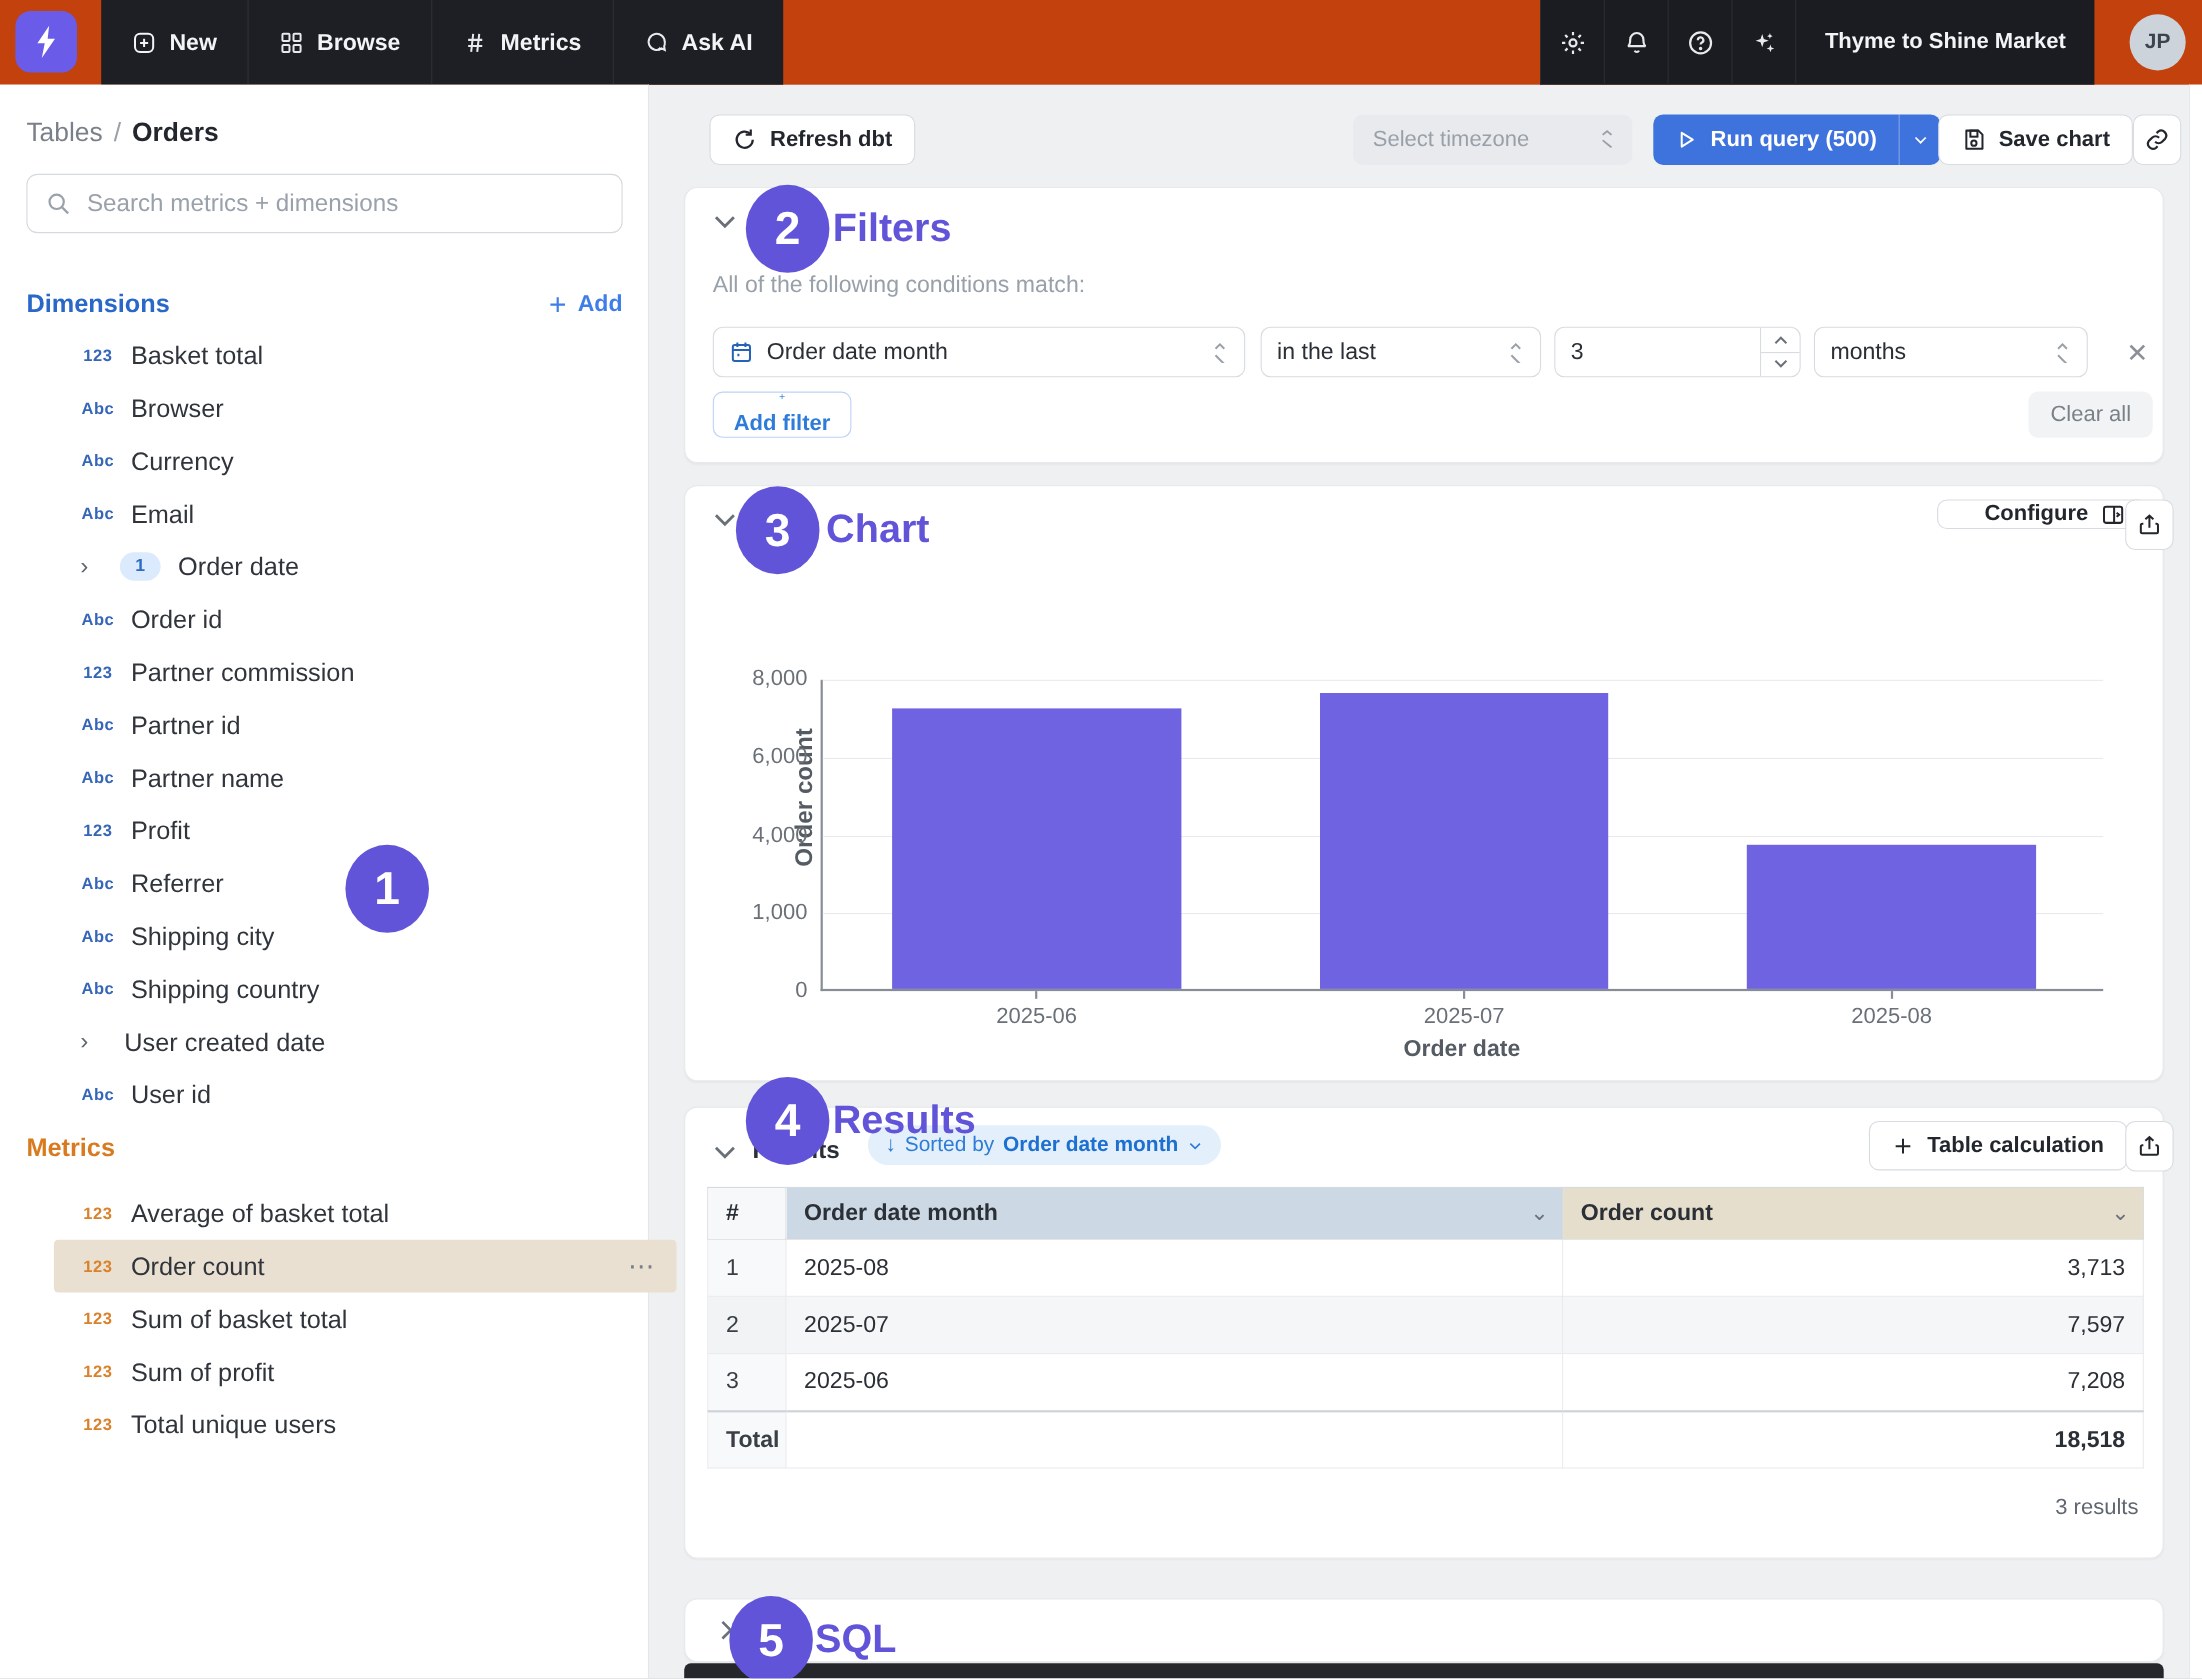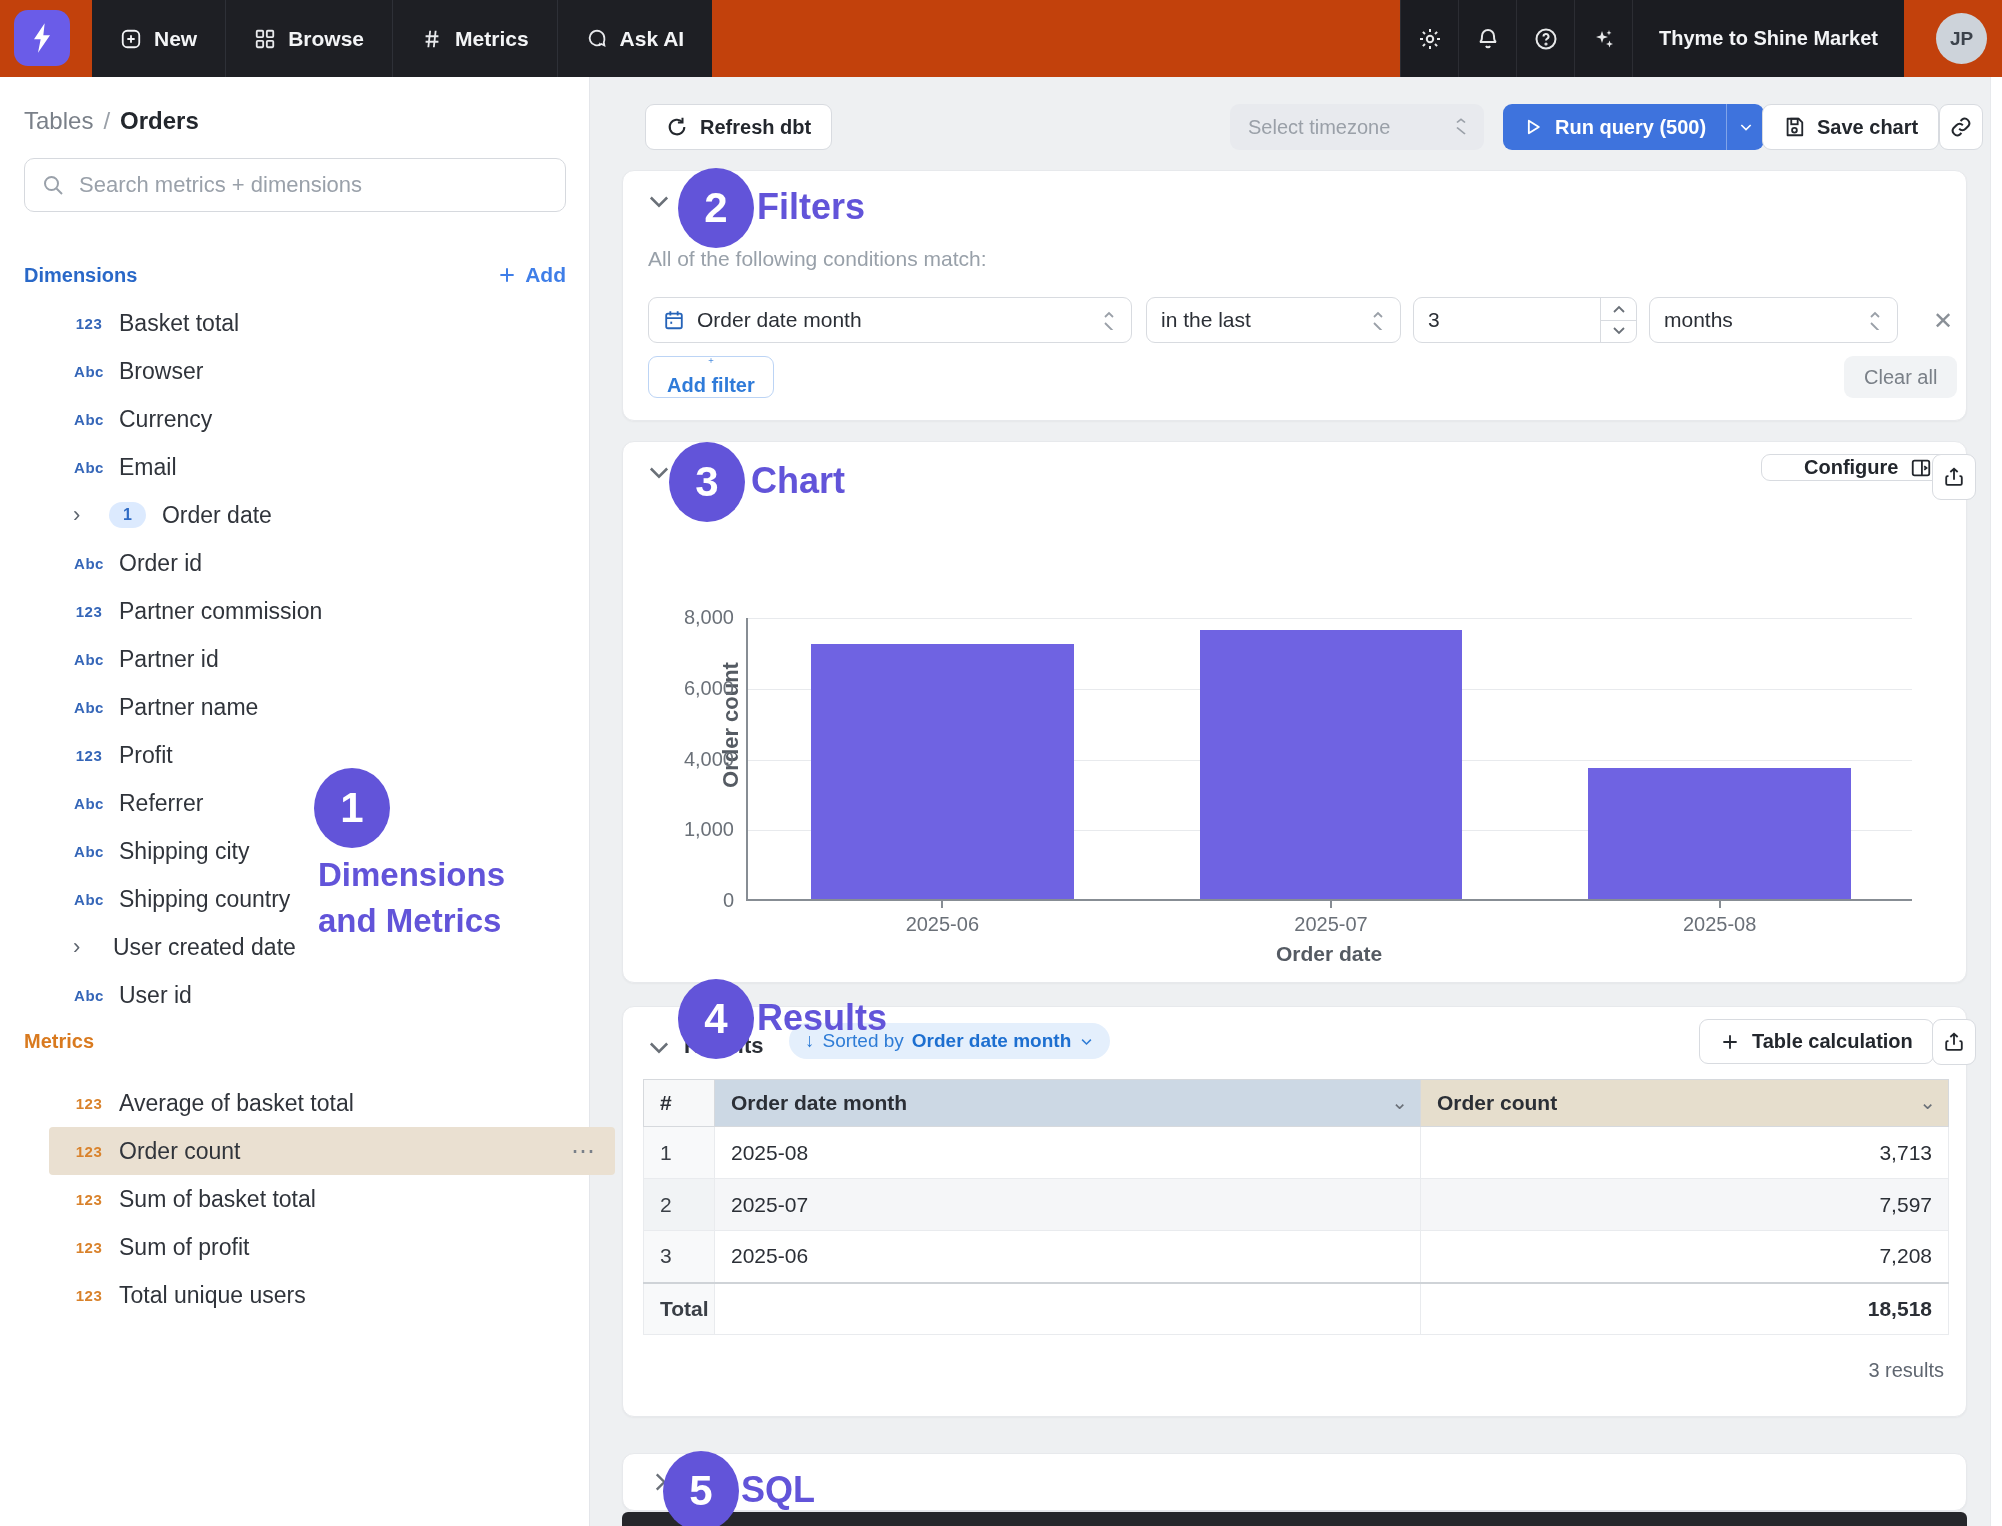--- a/index.html
+++ b/index.html
@@ -33,21 +33,21 @@
   
   .sidebar{position:absolute;left:0;top:77px;width:590px;height:1449px;background:#ffffff;
            border-right:1px solid #e4e6ea;}
   .crumb{position:absolute;left:24px;top:30px;font-size:24px;color:#7a8089;}
   .crumb b{color:#23272d;font-weight:700;}
   .crumb .sep{margin:0 10px;color:#9aa0a8;}
   .ssearch{position:absolute;left:24px;top:81px;width:542px;height:54px;border:1px solid #d6d9de;
            border-radius:10px;display:flex;align-items:center;gap:14px;padding:0 16px;background:#fff;}
   .ssearch .ph{color:#9aa1aa;font-size:22px;}
   .secthead{position:absolute;left:24px;width:542px;display:flex;align-items:center;justify-content:space-between;}
-  .secthead .t{font-size:20px;font-weight:700;}
+  .secthead .t{font-size:23px;font-weight:700;}
   .dimhead .t{color:#2968c8;}
   .methead .t{color:#d97a1f;}
   .addlink{color:#3f7ee8;font-size:21px;font-weight:600;display:flex;align-items:center;gap:8px;cursor:pointer;}
   .itemlist{position:absolute;left:0;width:590px;margin-left:37px;}
   .sitem{height:48px;display:flex;align-items:center;padding:0 12px 0 0;cursor:pointer;position:relative;}
   .sitem .ic{width:40px;margin-left:32px;text-align:center;font-size:15px;font-weight:700;letter-spacing:.5px;}
   .ic.num{color:#3566b8;} .ic.str{color:#3566b8;} .ic.mnum{color:#d9822b;}
   .sitem .lab{margin-left:10px;font-size:23px;color:#30343b;}
   .sitem .chev{width:24px;margin-left:36px;color:#5f6670;font-size:22px;}
   .sitem .badge{margin-left:12px;background:#dceafe;color:#2f6bc4;font-size:16px;font-weight:700;
@@ -540,21 +540,20 @@
 
     <section class="card card-sql">
       <svg class="sql-chev" viewBox="0 0 24 24" fill="none" stroke-width="2.2" stroke="currentColor">
           <path d="M9 5l7 7-7 7"></path>
         </svg>
     </section>
     <div class="darkstrip"></div>
   </main>
 
   <div class="anno-circle" style="left:314px;top:768px;">1</div>
-  <div class="anno-label wrap" style="left:318px;top:852px;">Dimensions and Metrics</div>
 
   <div class="anno-circle" style="left:678px;top:168px;">2</div>
   <div class="anno-label" style="left:757px;top:184px;">Filters</div>
 
   <div class="anno-circle" style="left:669px;top:442px;">3</div>
   <div class="anno-label" style="left:751px;top:458px;">Chart</div>
 
   <div class="anno-circle" style="left:678px;top:979px;">4</div>
   <div class="anno-label" style="left:757px;top:995px;">Results</div>
 

